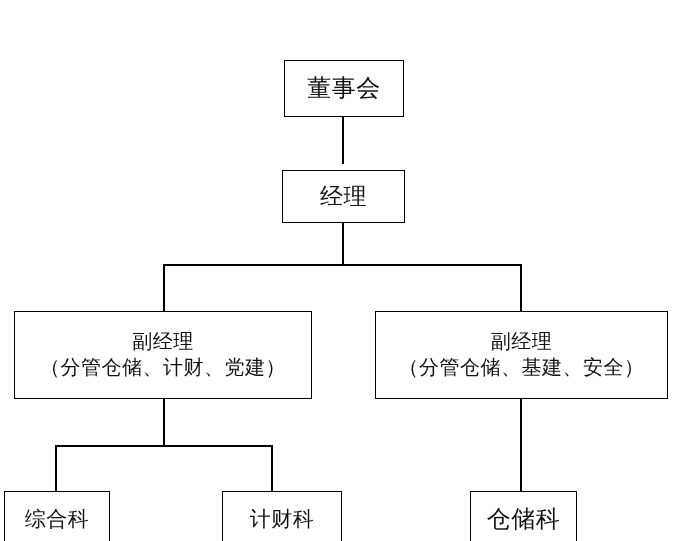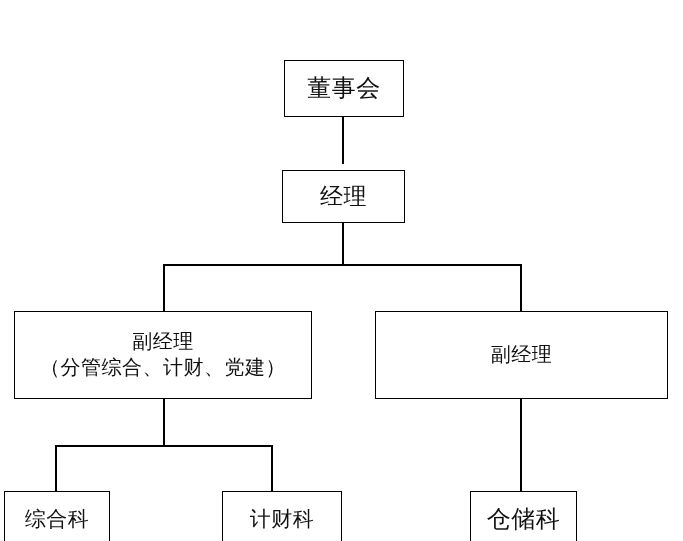--- a/index.html
+++ b/index.html
@@ -117,25 +117,26 @@
   <div class="node" id="node-board">
     <span class="line1">董事会</span>
   </div>
 
   <div class="node" id="node-manager">
     <span class="line1">经理</span>
   </div>
 
   <div class="node" id="node-deputy-left">
     <span class="line1">副经理</span>
-    <span class="line2">（分管综合、计财、党建）</span>
+    <span class="line2">（分管仓储、计财、党建）</span>
   </div>
 
   <div class="node" id="node-deputy-right">
     <span class="line1">副经理</span>
+    <span class="line2">（分管仓储、基建、安全）</span>
   </div>
 
   <div class="node" id="node-section-general">
     <span class="line1">综合科</span>
   </div>
 
   <div class="node" id="node-section-finance">
     <span class="line1">计财科</span>
   </div>
 

